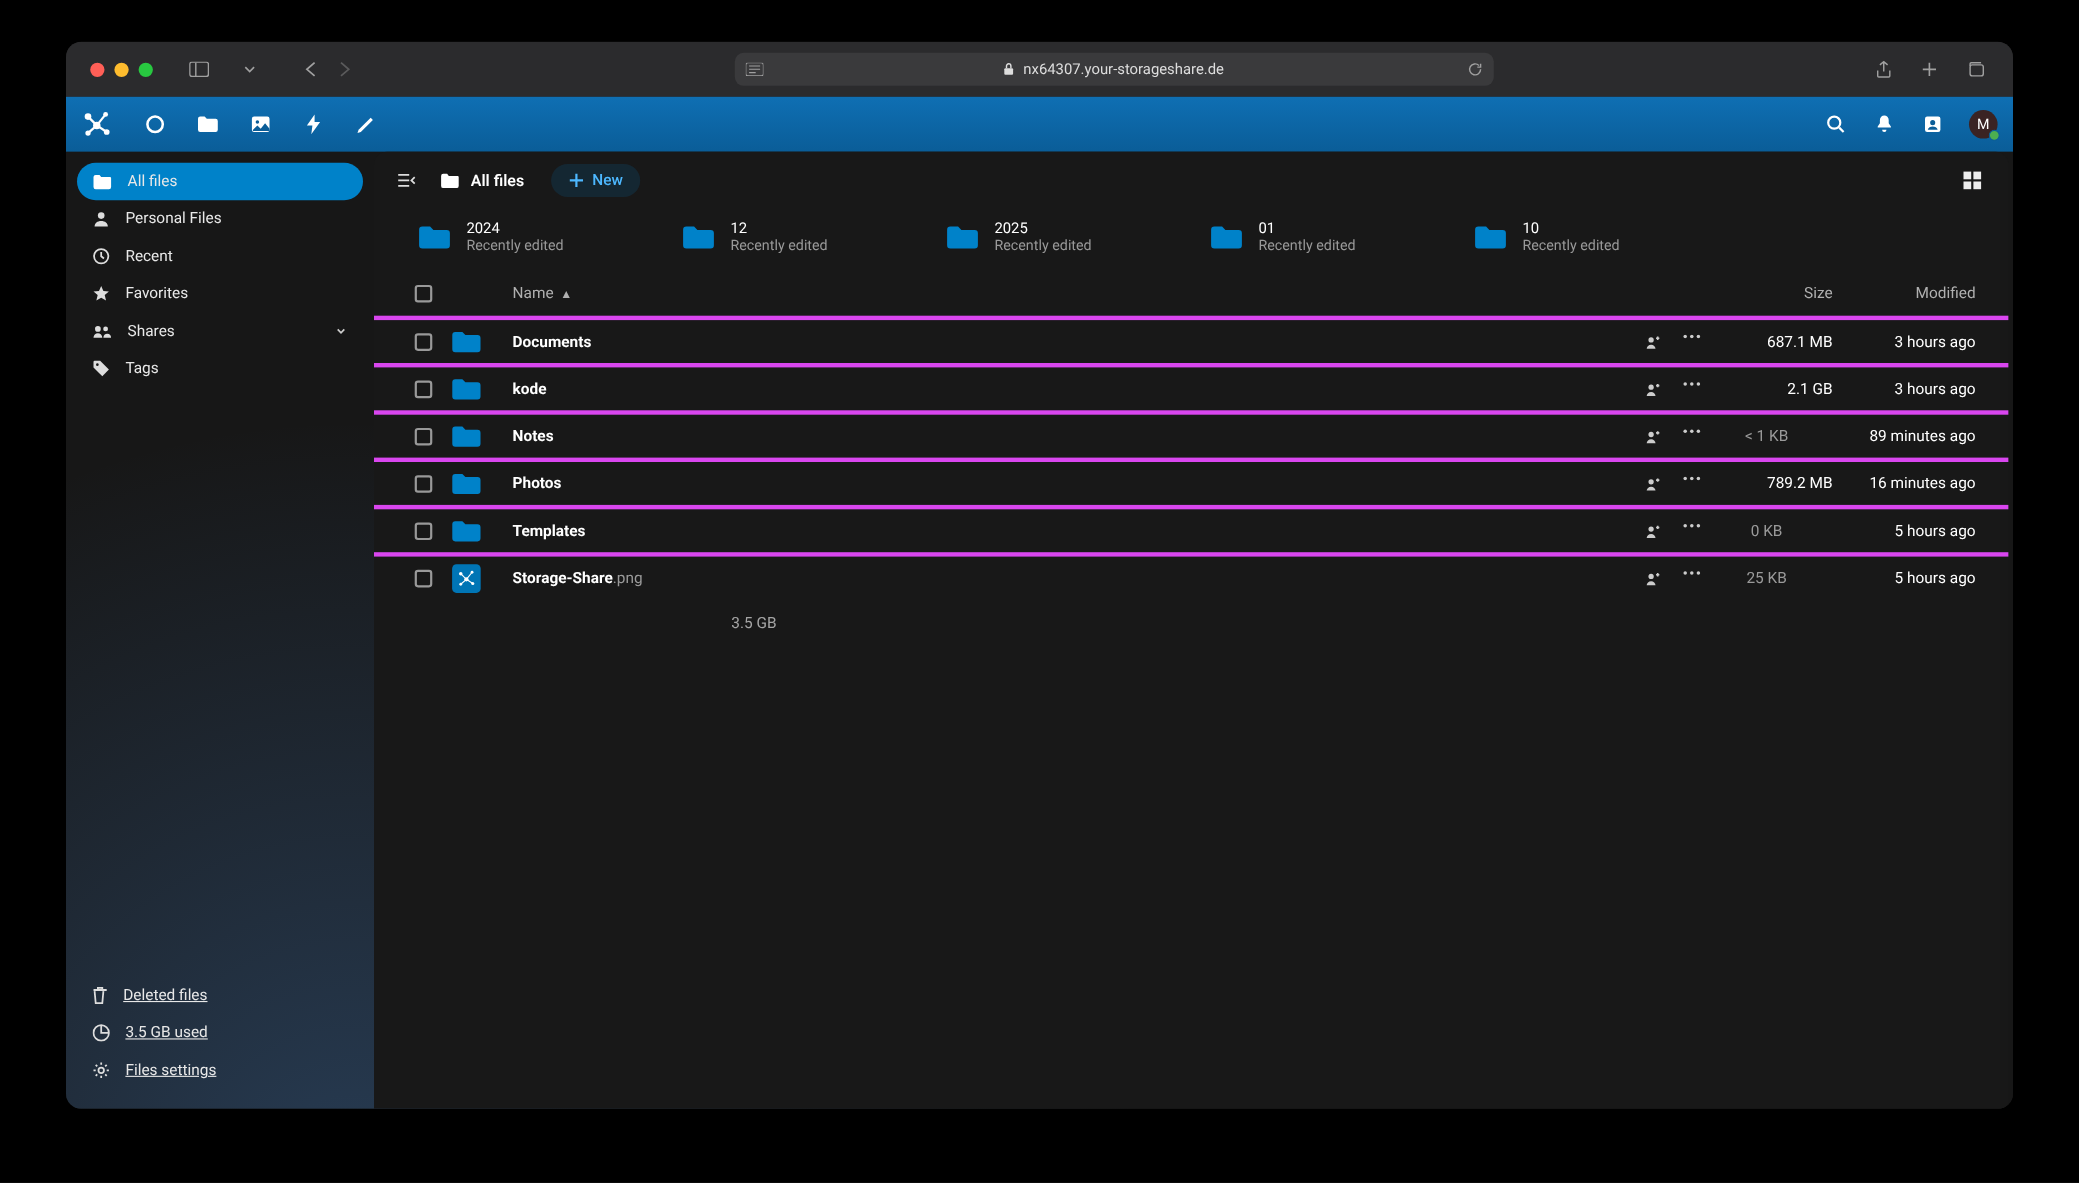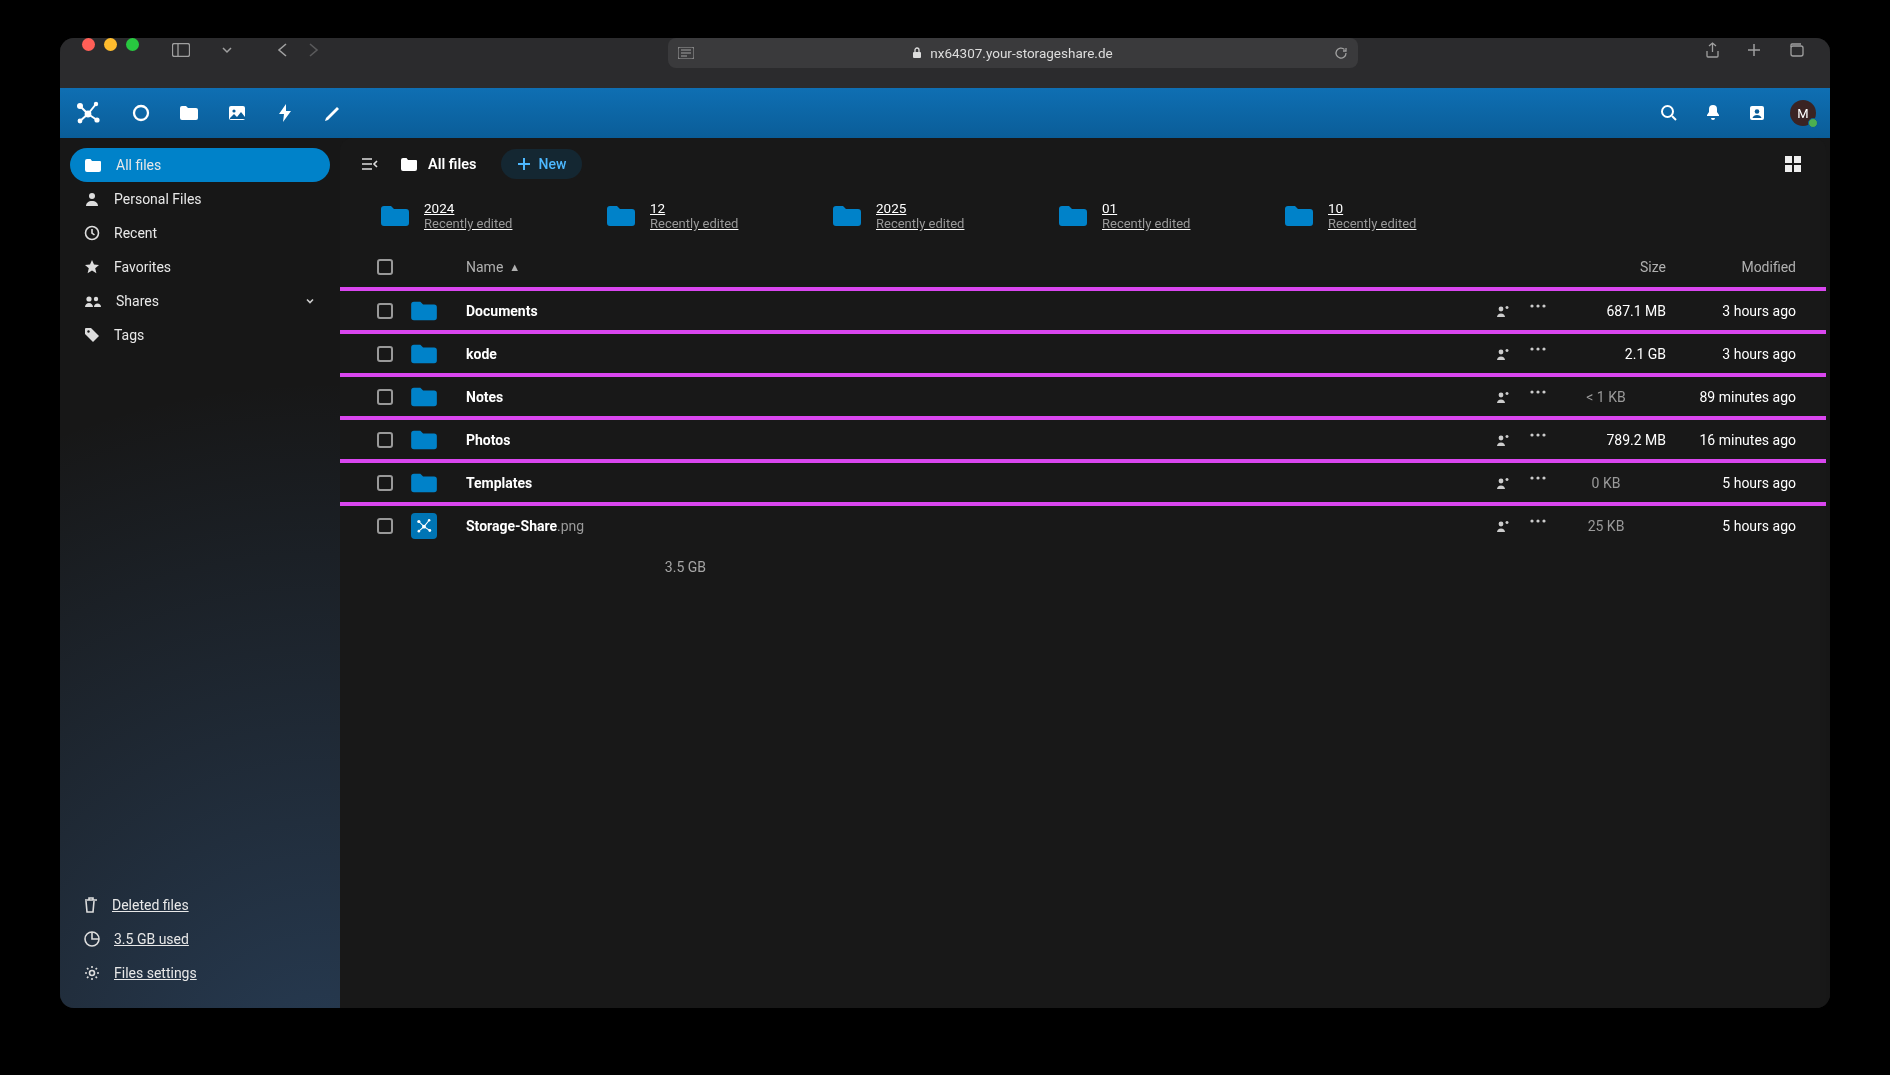--- a/index.html
+++ b/index.html
@@ -1,20 +1,20 @@
 <!DOCTYPE html>
 <html><head>
 <meta charset="utf-8">
 <style>
   * { box-sizing: border-box; margin: 0; padding: 0; font-family: -apple-system, BlinkMacSystemFont, "Segoe UI", Roboto, sans-serif; }
   body { background: #000; width: 1890px; height: 1075px; overflow: hidden; color: #fff; }
 
   
   .window { position: absolute; left: 60px; top: 38px; width: 1770px; height: 970px; background: #1b1b1b; border-radius: 14px; overflow: hidden; box-shadow: 0 0 40px rgba(0,0,0,.6);}
-  .browser-chrome { height: 50px; background: #2b2b2d; display:flex; padding:0 22px; gap:22px;}
+  .browser-chrome { height: 50px; background: #2b2b2d; display:flex; align-items:center; padding:0 22px; gap:22px;}
   .traffic { display:flex; gap:9px;}
   .dot { width:13px; height:13px; border-radius:50%;}
   .dot.red{background:#ff5f57;} .dot.yellow{background:#febc2e;} .dot.green{background:#28c840;}
   .chrome-btn { color:#a0a0a0; display:flex; align-items:center; justify-content:center; width:24px; height:24px; cursor:default;}
   .tabs-icon{margin-left:8px;}
   .nav-arrows{display:flex; gap:6px; margin-left:10px;}
   .addr-wrap{flex:1; display:flex; justify-content:center;}
   .addr{ background:#3a3a3c; height:30px; border-radius:8px; width:690px; display:flex; align-items:center; justify-content:center; gap:8px; color:#ddd; font-size:13.5px; position:relative;}
   .addr .reader{position:absolute; left:10px; color:#a0a0a0;}
   .addr .reload{position:absolute; right:10px; color:#a0a0a0;}
@@ -39,21 +39,21 @@
   .side-bottom .side-item{border-radius:6px;text-decoration:underline;}
 
   .main{flex:1; background:#181818; border-top-left-radius:12px; border-top-right-radius:12px; margin-right:4px; display:flex; flex-direction:column; overflow:hidden;}
   .main-top{height:52px; display:flex; align-items:center; padding:0 16px; gap:18px;}
   .collapse-btn{width:26px;height:26px;display:flex;align-items:center;justify-content:center;color:#ddd;}
   .breadcrumb{display:flex; align-items:center; gap:10px; font-size:14.5px; font-weight:600;}
   .new-btn{display:flex; align-items:center; gap:8px; background:rgba(0,130,201,.15); color:#4db8ff; padding:7px 16px; border-radius:18px; font-size:14px; font-weight:500; margin-left:6px;}
   .new-btn svg{color:#4db8ff;}
   .grid-toggle{margin-left:auto; width:26px; color:#eee;}
 
-  .recents{display:flex; gap:26px; padding:10px 40px 16px 40px;text-decoration:underline;}
+  .recents{display:flex; gap:40px; padding:10px 40px 16px 40px;}
   .recent{display:flex; align-items:center; gap:14px; width:200px;}
   .folder-ico{width:30px;height:24px;}
   .recent .txt .t1{font-size:13.5px; color:#fff;}
   .recent .txt .t2{font-size:13px; color:#999;}
 
   .filehead{display:flex; align-items:center; padding:0 20px; height:40px; color:#b0b0b0; font-size:14px;}
   .col-check{width:50px; display:flex; justify-content:center;}
   .col-icon{width:56px;}
   .col-name{flex:1; display:flex; align-items:center; gap:6px;}
   .col-actions{width:120px;}

